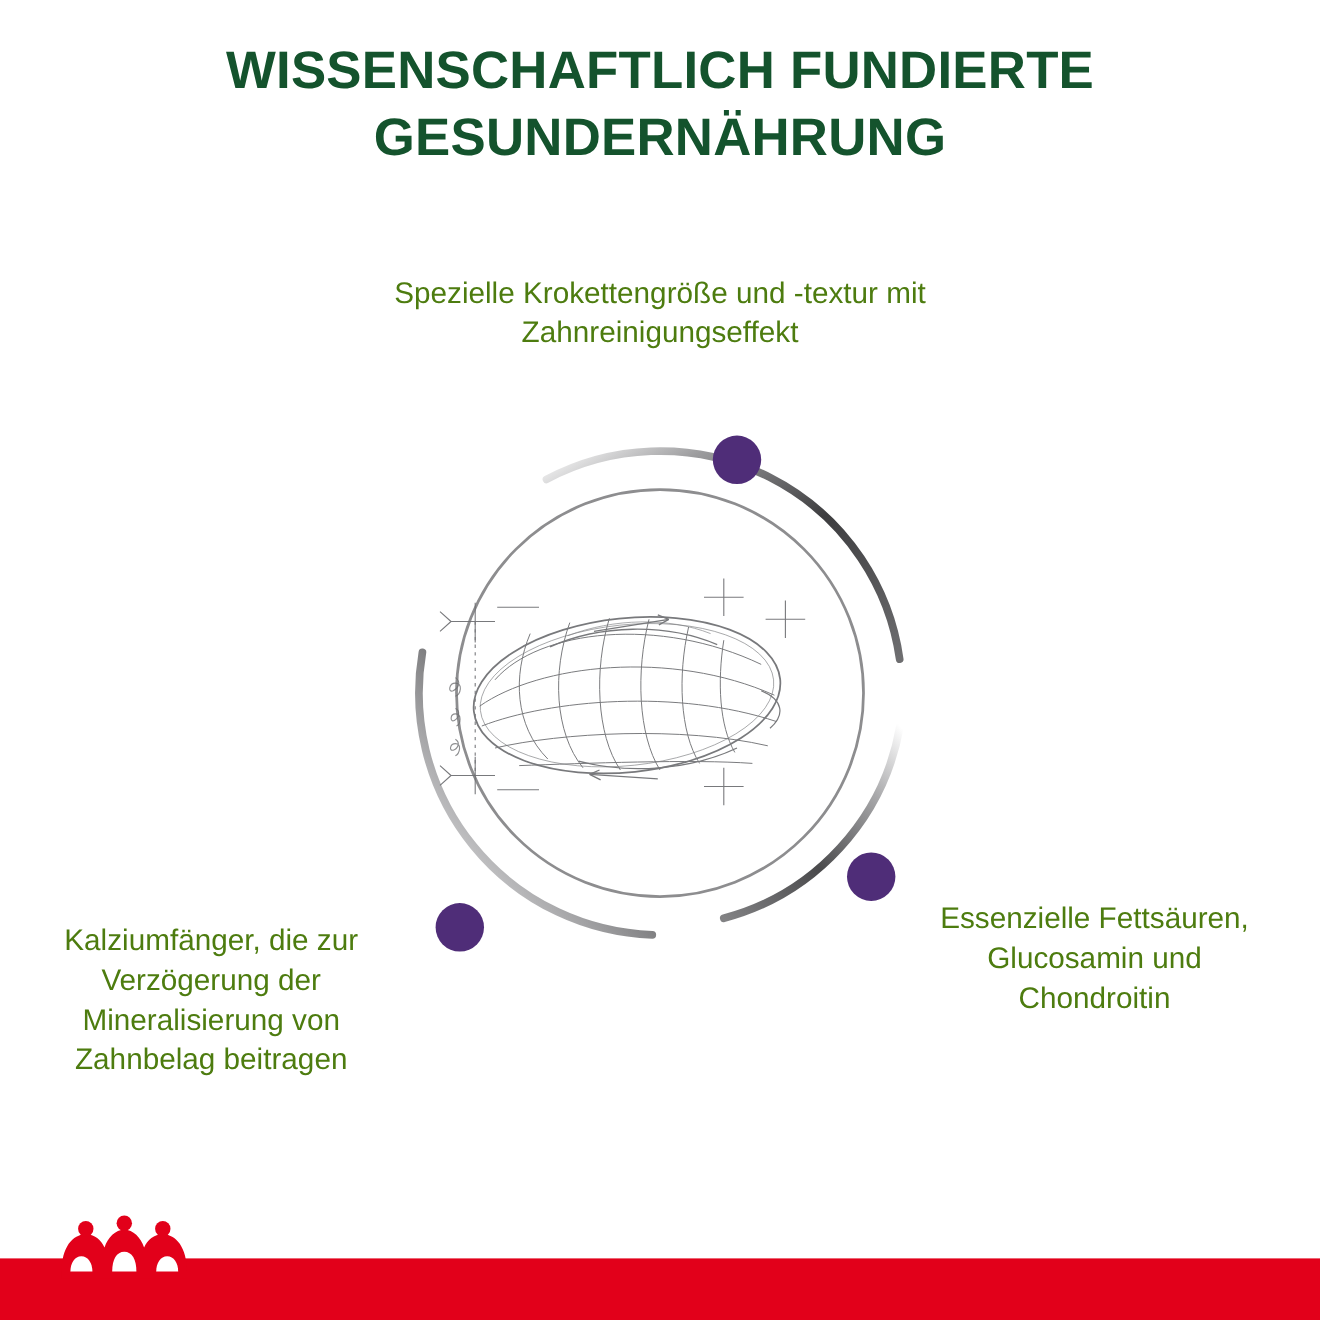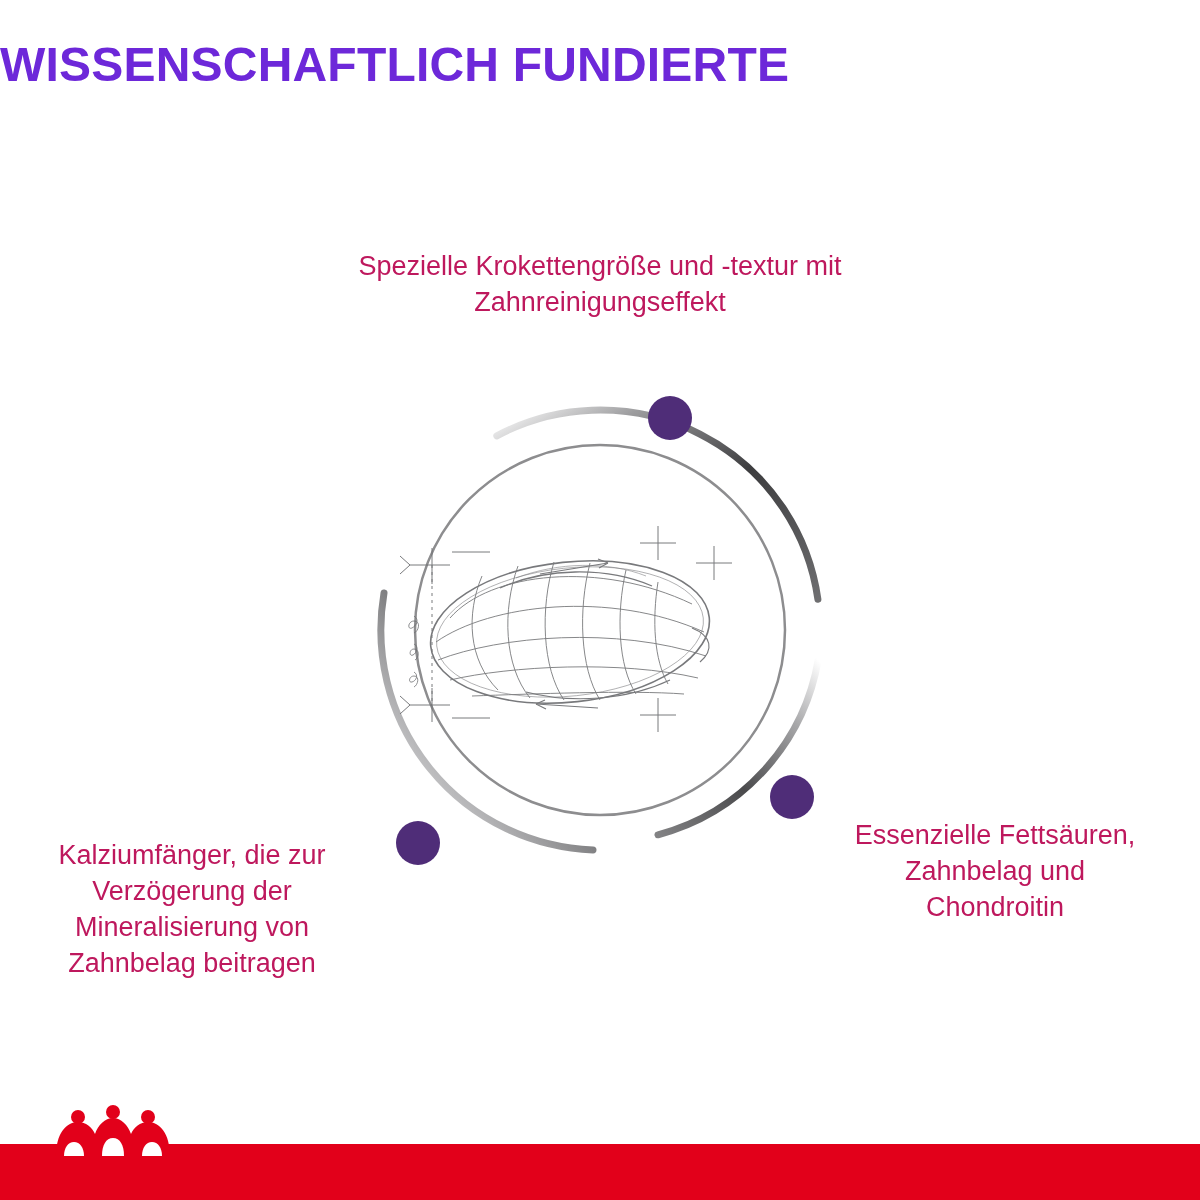--- a/index.html
+++ b/index.html
@@ -15,35 +15,35 @@
     position: relative;
     overflow: hidden;
   }
 
   
   .headline {
     position: absolute;
     top: 34px;
     left: 0;
     width: 1200px;
-    text-align: left;
-    color: #6d28d9;
+    text-align: center;
+    color: #14532d;
     font-weight: bold;
     font-size: 48px;
     line-height: 1.28;
     letter-spacing: 0.2px;
     text-transform: uppercase;
   }
 
   
   .caption {
     position: absolute;
     font-size: 27px;
     line-height: 1.33;
-    color: #be185d;
+    color: #4d7c0f;
     font-weight: 400;
   }
   .caption-top {
     top: 249px;
     left: 230px;
     width: 740px;
     text-align: center;
   }
   .caption-left {
     top: 838px;
@@ -91,27 +91,28 @@
     width: 130px;
     height: 74px;
   }
   .footer-logo svg { display: block; }
 </style>
 </head>
 <body>
 
 <div class="headline">
   <div>Wissenschaftlich fundierte</div>
+  <div>Gesundernährung</div>
 </div>
 
 <div class="caption caption-top">Spezielle Krokettengröße und -textur mit Zahnreinigungseffekt</div>
 
 <div class="caption caption-left">Kalziumfänger, die zur Verzögerung der Mineralisierung von Zahnbelag beitragen</div>
 
-<div class="caption caption-right">Essenzielle Fettsäuren, Zahnbelag und Chondroitin</div>
+<div class="caption caption-right">Essenzielle Fettsäuren, Glucosamin und Chondroitin</div>
 
 <div class="diagram">
   <svg width="520" height="540" viewBox="0 0 520 540" xmlns="http://www.w3.org/2000/svg">
     <defs>
       <linearGradient id="ringGradA" x1="0" y1="0" x2="1" y2="1">
         <stop offset="0%" stop-color="#ffffff"></stop>
         <stop offset="22%" stop-color="#9c9c9e"></stop>
         <stop offset="55%" stop-color="#3d3d3f"></stop>
         <stop offset="100%" stop-color="#6e6e70"></stop>
       </linearGradient>

